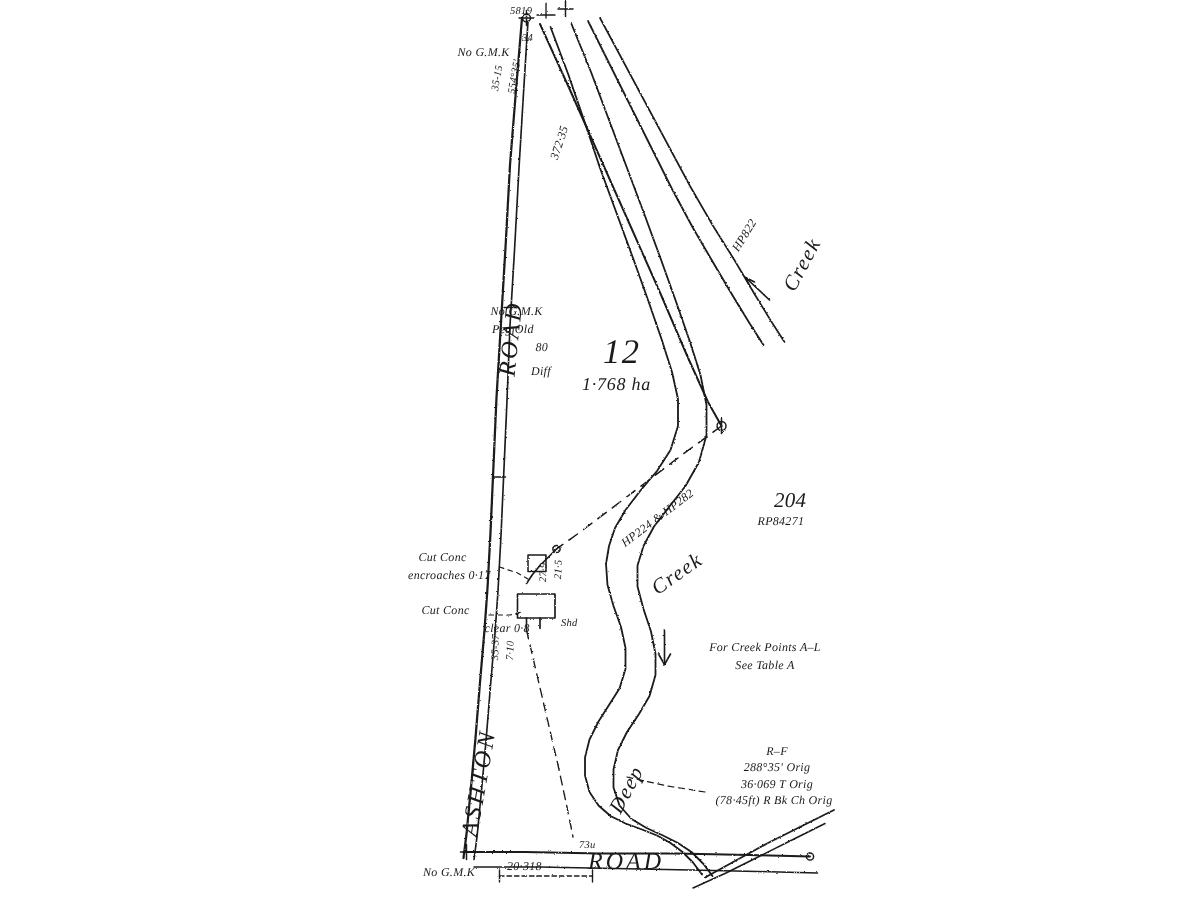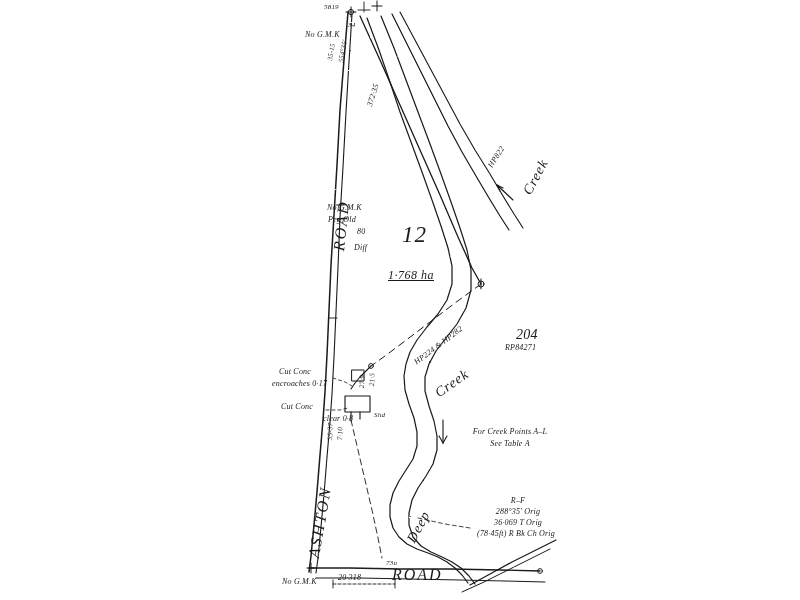--- a/index.html
+++ b/index.html
@@ -175,38 +175,38 @@
       <path d="M307,568 L315,568"></path>
       <path d="M311,563 L311,573"></path>
     </g>
     <g stroke-width="1">
       <circle cx="540" cy="571" r="2.4"></circle>
     </g>
 
   </g>
 </svg>
 
-<div class="lbl tiny" style="left:324px;top:4px;">5819</div>
+<div class="lbl tiny" style="left:340px;top:4px;">5819</div>
 <div class="lbl tiny" style="left:348px;top:22px;">34</div>
 <div class="lbl xs" style="left:305px;top:31px;">No G.M.K</div>
 
 <div class="lbl tiny" style="left:327px;top:60px;transform:rotate(-80deg);transform-origin:left top;">35-15</div>
 <div class="lbl tiny" style="left:338px;top:62px;transform:rotate(-80deg);transform-origin:left top;">554°35'</div>
 
 <div class="lbl xs" style="left:366px;top:105px;transform:rotate(-72deg);transform-origin:left top;">372·35</div>
 
 <div class="lbl roadword" style="left:330px;top:250px;transform:rotate(-84deg);transform-origin:left top;">ROAD</div>
 
 <div class="lbl xs" style="left:327px;top:204px;">No G.M.K</div>
 <div class="lbl xs" style="left:328px;top:216px;">Peg Old</div>
 <div class="lbl xs" style="left:330px;top:244px;margin-left:24px;">Diff</div>
 <div class="lbl xs" style="left:357px;top:228px;">80</div>
 
 <div class="lbl lot-num" style="left:402px;top:222px;">12</div>
-<div class="lbl area" style="left:388px;top:269px;text-decoration:underline;">1·768 ha</div>
+<div class="lbl area" style="left:388px;top:250px;">1·768 ha</div>
 
 <div class="lbl xs" style="left:487px;top:165px;transform:rotate(-58deg);transform-origin:left top;">HP822</div>
 <div class="lbl creekword" style="left:520px;top:190px;transform:rotate(-62deg);transform-origin:left top;">Creek</div>
 
 <div class="lbl md" style="left:516px;top:327px;">204</div>
 <div class="lbl xs" style="left:505px;top:344px;">RP84271</div>
 
 <div class="lbl xs" style="left:413px;top:360px;transform:rotate(-37deg);transform-origin:left top;">HP224 &amp; HP282</div>
 
 <div class="lbl creekword" style="left:432px;top:388px;transform:rotate(-35deg);transform-origin:left top;">Creek</div>

